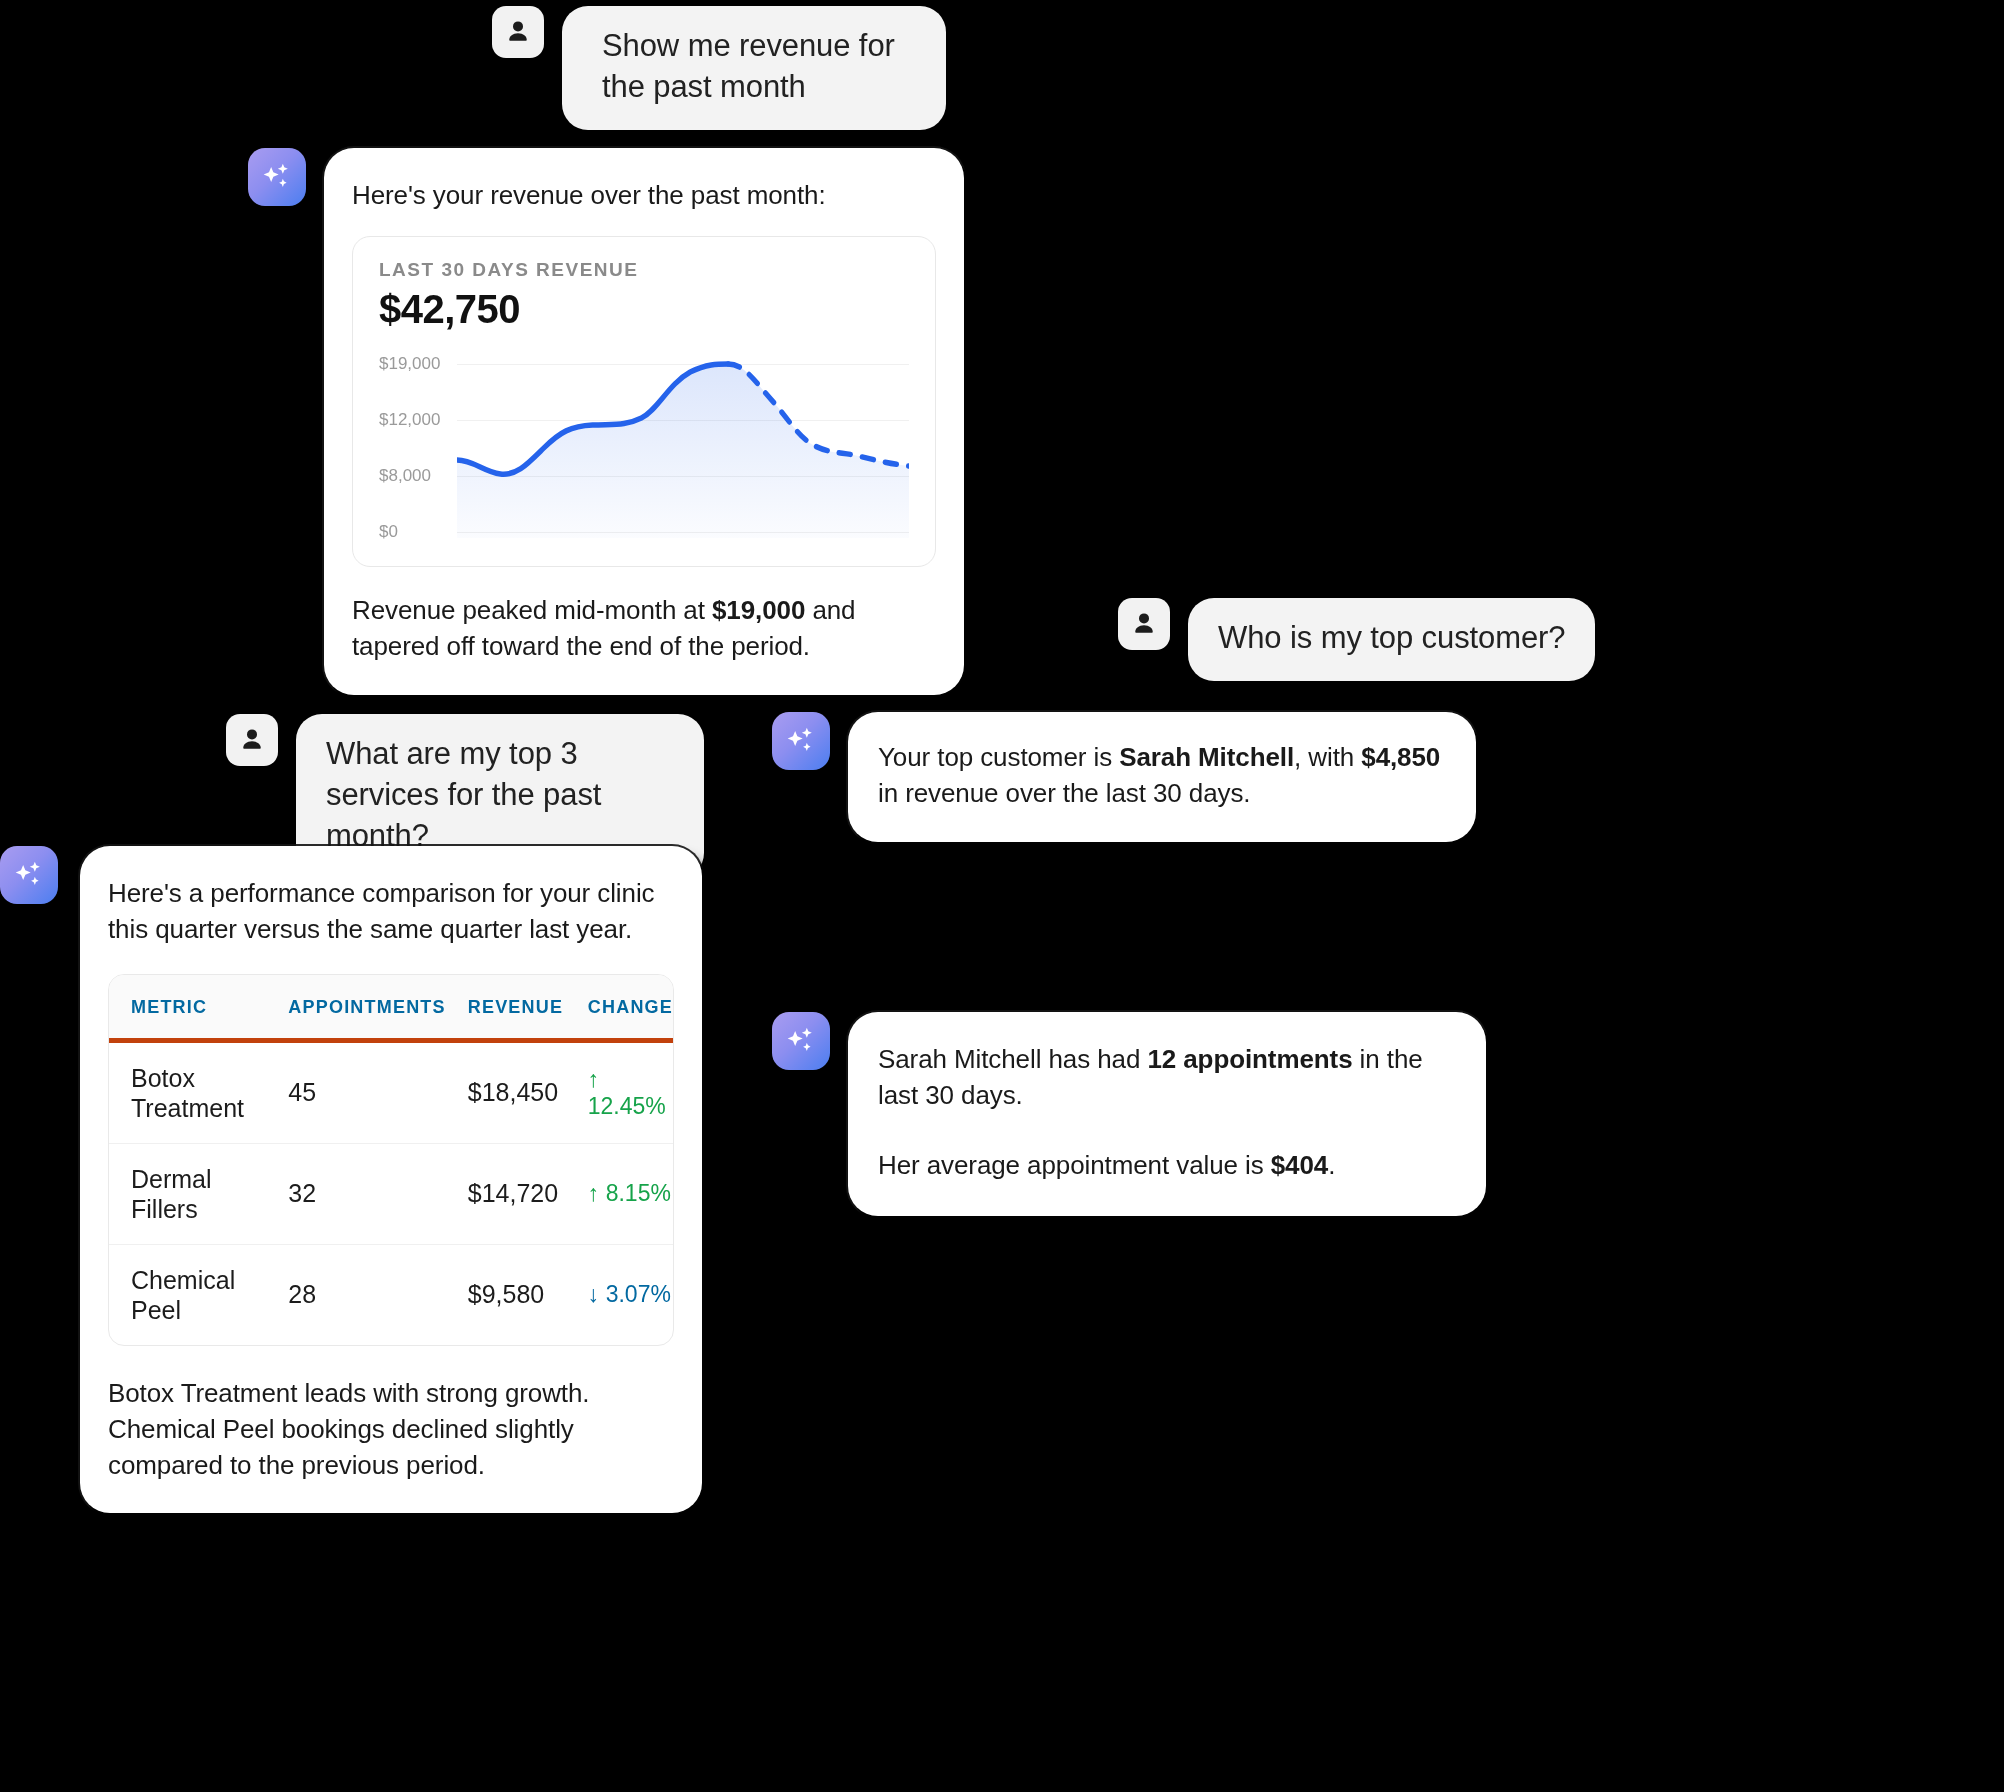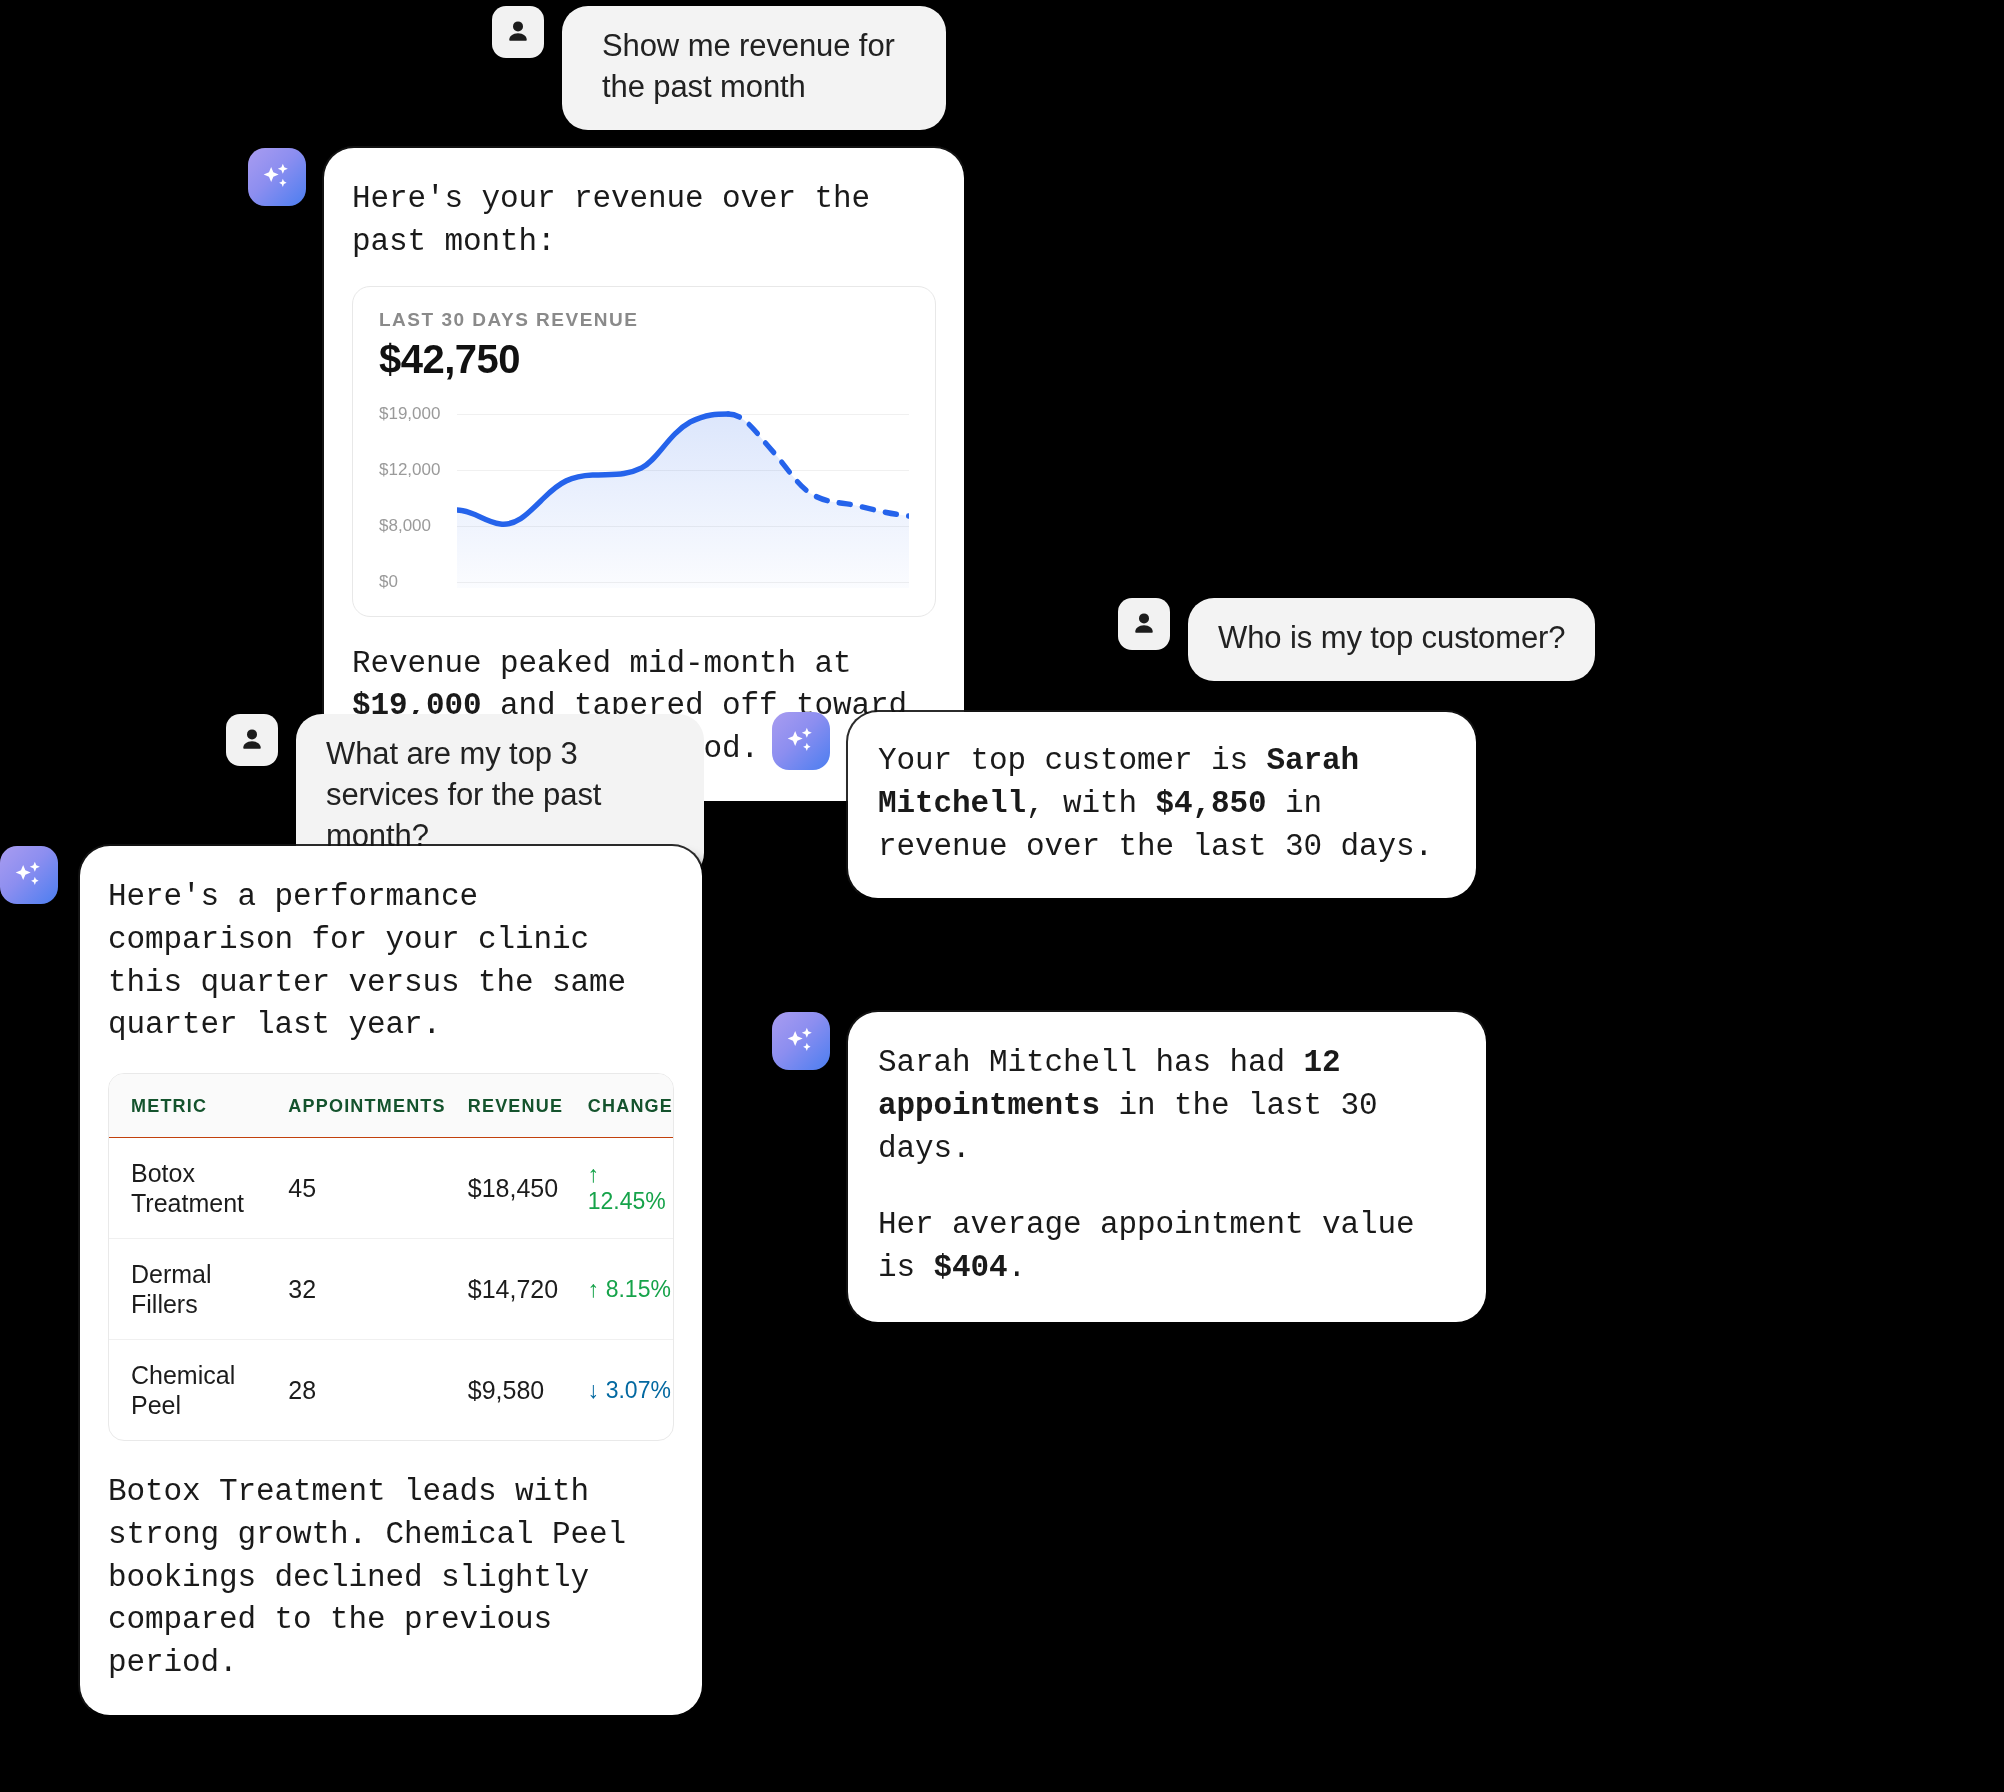--- a/index.html
+++ b/index.html
@@ -39,24 +39,23 @@
   }
   .card {
     background: #fff;
     border-radius: 30px;
     box-shadow: 5px 7px 0 0 rgba(0,0,0,0.92),
                 0 0 0 2px rgba(20,20,20,0.9),
                 9px 12px 14px -2px rgba(0,0,0,0.85);
     color: #1a1a1a;
   }
   .card-text {
-    font-size: 31px;
+    font-size: 26px;
     line-height: 1.38;
     letter-spacing: -0.1px;
-    font-family: Liberation Mono, monospace;
   }
   .card-text b { font-weight: 700; }
 
   .row { position: absolute; display: flex; align-items: flex-start; gap: 18px; }
 
   
   .chart-panel {
     border: 1px solid #e8e8e8;
     border-radius: 18px;
     padding: 22px 26px 20px;
@@ -83,24 +82,24 @@
   
   .tbl-wrap {
     border: 1px solid #e9e9e9;
     border-radius: 16px;
     overflow: hidden;
     margin: 26px 0 30px;
   }
   table { width: 100%; border-collapse: collapse; }
   thead th {
     background: #fafafa;
-    font-size: 18px; letter-spacing: 1.2px; color: #14532d;
+    font-size: 18px; letter-spacing: 1.2px; color: #0369a1;
     font-weight: 600; text-transform: uppercase;
     text-align: left; padding: 22px 0 20px 22px;
-    border-bottom: 1px solid #c2410c;
+    border-bottom: 5px solid #c2410c;
   }
   tbody td {
     font-size: 25px; color: #1c1c1c; padding: 20px 0 20px 22px;
     border-bottom: 1px solid #f0f0f0; vertical-align: middle;
   }
   tbody tr:last-child td { border-bottom: none; }
   td.metric { width: 34%; line-height: 1.2; }
   td.appt { width: 26%; }
   td.rev  { width: 22%; }
   td.chg  { width: 18%; font-family: Liberation Sans, sans-serif; font-size: 23px; }

